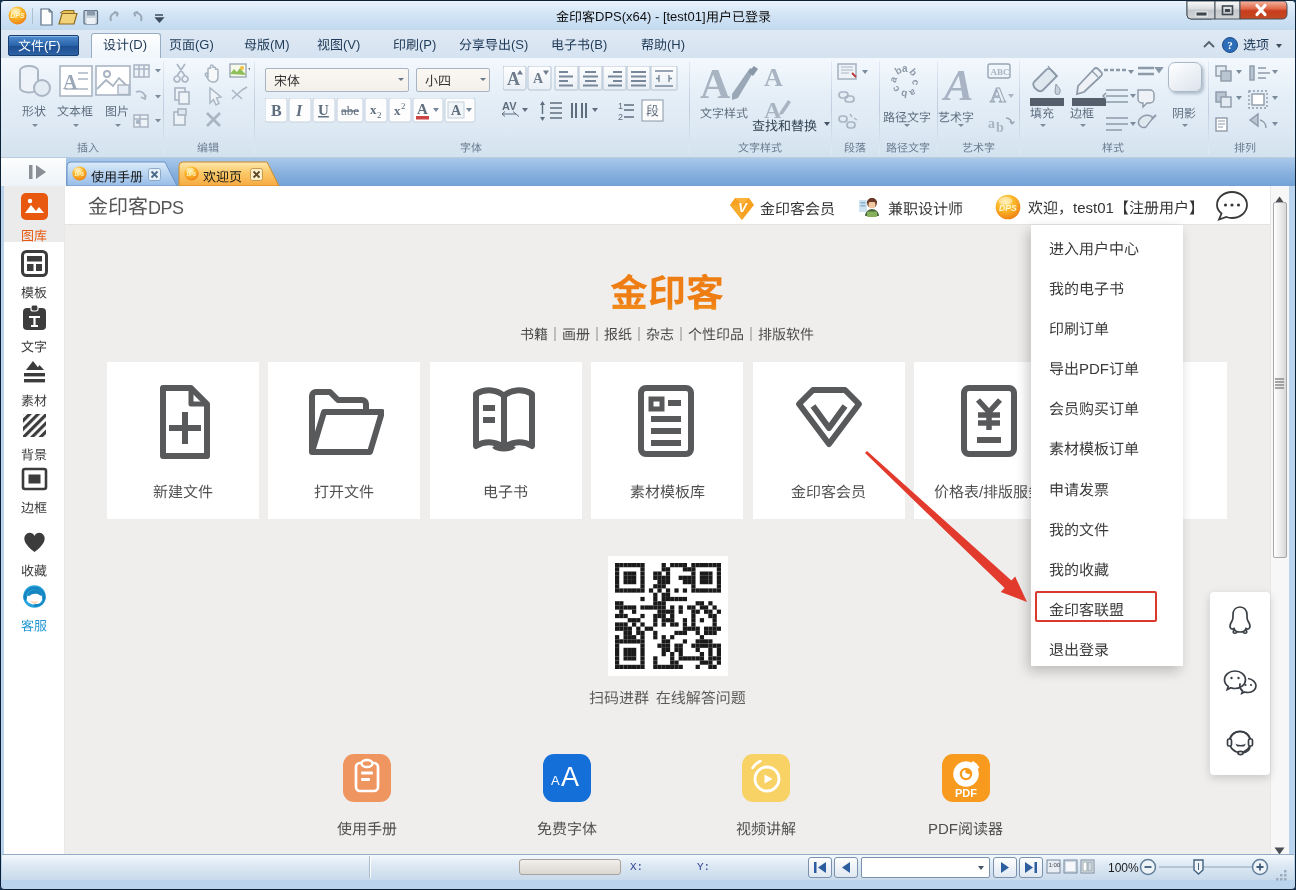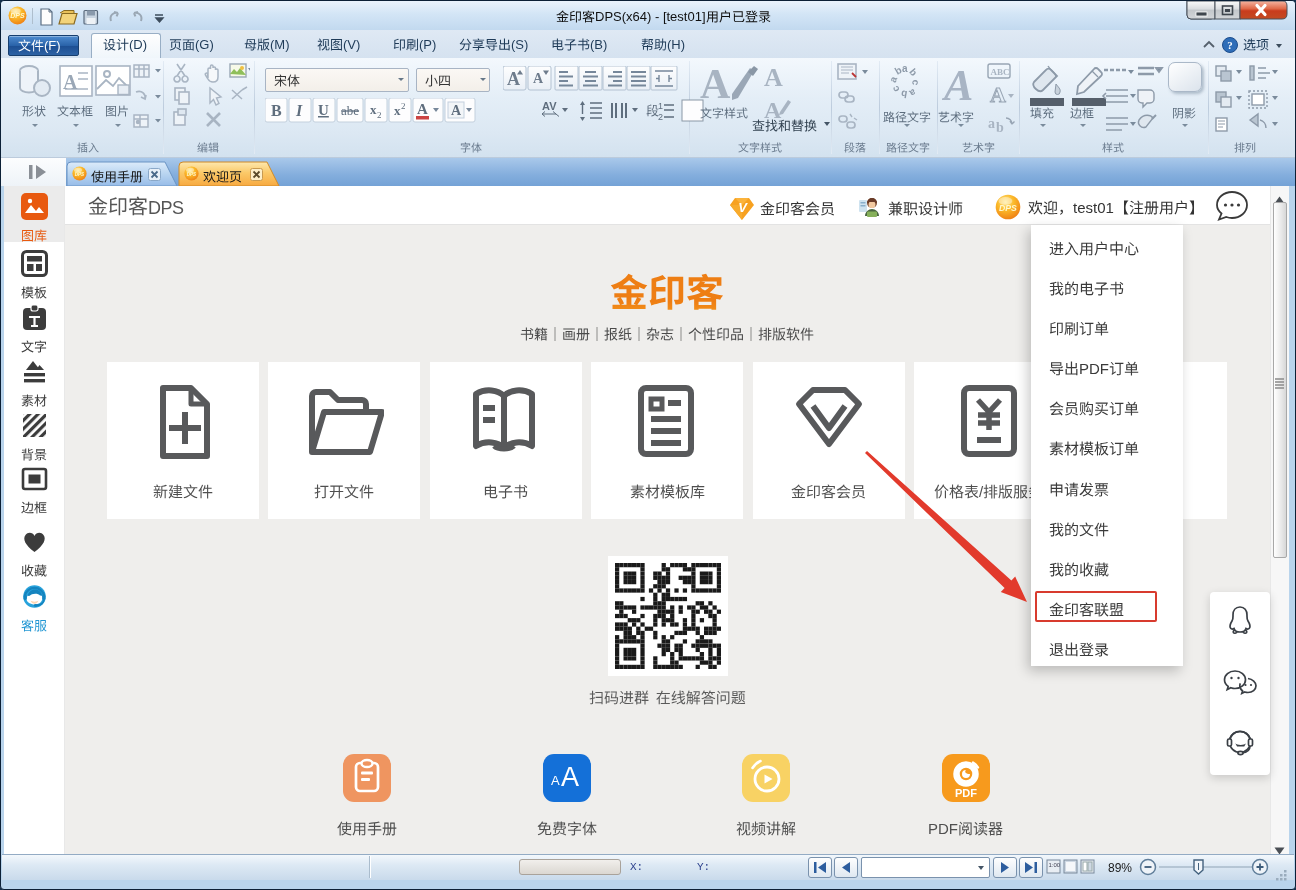--- a/index.html
+++ b/index.html
@@ -259,21 +259,21 @@
 <rect x="148" y="0" width="30" height="24" rx="2" fill="#fdfdfe" stroke="#c3d0dd"></rect>
           <text x="152" y="16" font-size="15" font-weight="bold">A</text>
           <rect x="151" y="18" width="13" height="3.5" fill="#c44"></rect>
           <path d="M168 10 l3 4 3 -4 z" fill="#76879a"></path>
 <rect x="180" y="0" width="30" height="24" rx="2" fill="#fdfdfe" stroke="#c3d0dd"></rect>
           <rect x="183" y="4" width="16" height="16" fill="#f2f5f8" stroke="#c3d0dd"></rect>
           <text x="186" y="17" font-size="14" font-weight="bold">A</text>
           <path d="M201 10 l3 4 3 -4 z" fill="#76879a"></path>
 </g>
       </svg></div>
-    <div style="position:absolute;left:500px;top:98px;width:170px;height:26px;margin-left:40px;"><svg width="170" height="26" viewBox="0 0 170 26">
+    <div style="position:absolute;left:500px;top:98px;width:170px;height:26px;"><svg width="170" height="26" viewBox="0 0 170 26">
 <g fill="#5f6e7e" font-family="Liberation Sans">
 <text x="2" y="12" font-size="11" font-weight="bold">AV</text>
           <path d="M2 16 h14 M2 16 l3 -2.5 M2 16 l3 2.5 M16 16 l-3 -2.5 M16 16 l3 2.5" stroke="#5f6e7e" fill="none"></path>
 <path d="M22 10 l3 4 3 -4 z"></path>
 <path d="M40 4 l2.5 -4 2.5 4 z M40 16 l2.5 4 2.5 -4 z" transform="translate(0,3)"></path>
           <path d="M50 5 h12 M50 10 h12 M50 15 h12 M50 20 h12" stroke="#5f6e7e" stroke-width="1.6" fill="none"></path>
           <path d="M42.5 6 v10" stroke="#5f6e7e" stroke-width="1.4" fill="none"></path>
 <g stroke="#5f6e7e" stroke-width="2" fill="none">
             <path d="M72 5 v15 M76 5 v15 M82 5 v15 M86 5 v15"></path>
           </g>
@@ -1316,21 +1316,21 @@
       </svg></div>
     <div style="position:absolute;left:1046px;top:858px;width:50px;height:18px;"><svg width="50" height="18" viewBox="0 0 50 18">
 <rect x="1" y="2" width="13" height="13" fill="#e8edf3" stroke="#7a8a9c"></rect>
         <text x="2.5" y="9" font-size="6" fill="#445">1:00</text>
 <rect x="18" y="2" width="13" height="13" fill="#cfd9e4" stroke="#7a8a9c"></rect>
         <rect x="20" y="4" width="9" height="9" fill="#f5f7fa"></rect>
 <rect x="35" y="2" width="13" height="13" fill="#e8edf3" stroke="#7a8a9c"></rect>
         <rect x="37" y="4" width="4" height="9" fill="#fff" stroke="#9aa"></rect>
         <rect x="42" y="4" width="4" height="9" fill="#cfd9e4" stroke="#9aa"></rect>
 </svg></div>
-    <div style="position:absolute;left:1108px;top:861px;width:40px;height:13px;font-size:12px;color:#1a1a1a;">89%</div>
+    <div style="position:absolute;left:1108px;top:861px;width:40px;height:13px;font-size:12px;color:#1a1a1a;">100%</div>
     <div style="position:absolute;left:1139px;top:858px;width:130px;height:18px;"><svg width="130" height="18" viewBox="0 0 130 18">
 <circle cx="9" cy="9" r="7.5" fill="#eef3f8" stroke="#5f7d99" stroke-width="1.5"></circle>
         <path d="M5.5 9 h7" stroke="#3d5c7a" stroke-width="1.8"></path>
 <path d="M20 9 H118" stroke="#8fa3b5" stroke-width="1.2"></path>
 <path d="M55 2 h9 v10 l-4.5 4 -4.5 -4 z" fill="#f0f5fa" stroke="#44627e" stroke-width="1.4"></path>
         <path d="M59.5 5 v7" stroke="#44627e"></path>
 <circle cx="121" cy="9" r="7.5" fill="#eef3f8" stroke="#5f7d99" stroke-width="1.5"></circle>
         <path d="M117.5 9 h7 M121 5.5 v7" stroke="#3d5c7a" stroke-width="1.8"></path>
 </svg></div>
     <div style="position:absolute;left:1276px;top:867px;width:11px;height:11px;"><svg width="11" height="11" viewBox="0 0 11 11">

